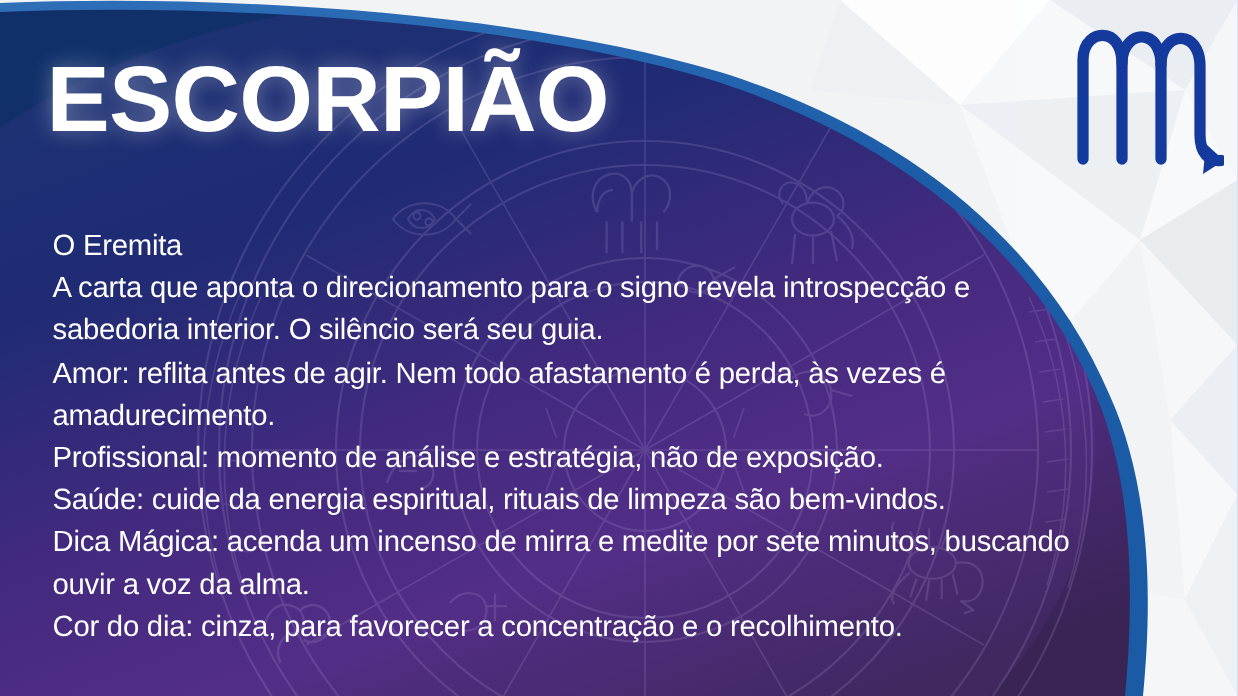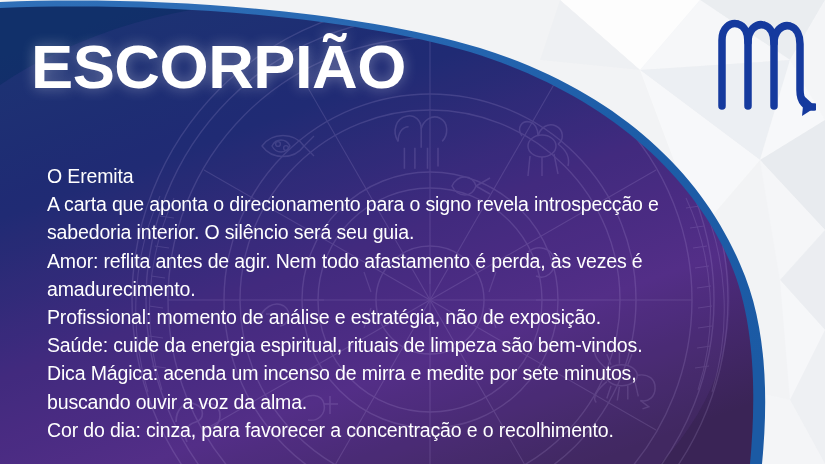--- a/index.html
+++ b/index.html
@@ -71,21 +71,21 @@
     position: absolute;
     left: 35px;
     top: 150px;
     width: 700px;
     color: #ffffff;
     font-size: 19.5px;
     line-height: 28.2px;
     font-weight: 400;
     letter-spacing: -0.15px;
   }
-  .body-text p { margin: 12px; white-space: pre-wrap; }
+  .body-text p { margin: 0; white-space: pre-wrap; }
 </style>
 </head>
 <body>
 
 <div id="card">
 
   <div class="poly-bg">
     <svg viewBox="0 0 825 464" preserveAspectRatio="none" aria-hidden="true">
       <rect x="0" y="0" width="825" height="464" fill="#f2f3f5"></rect>
       <g opacity="0.85">

